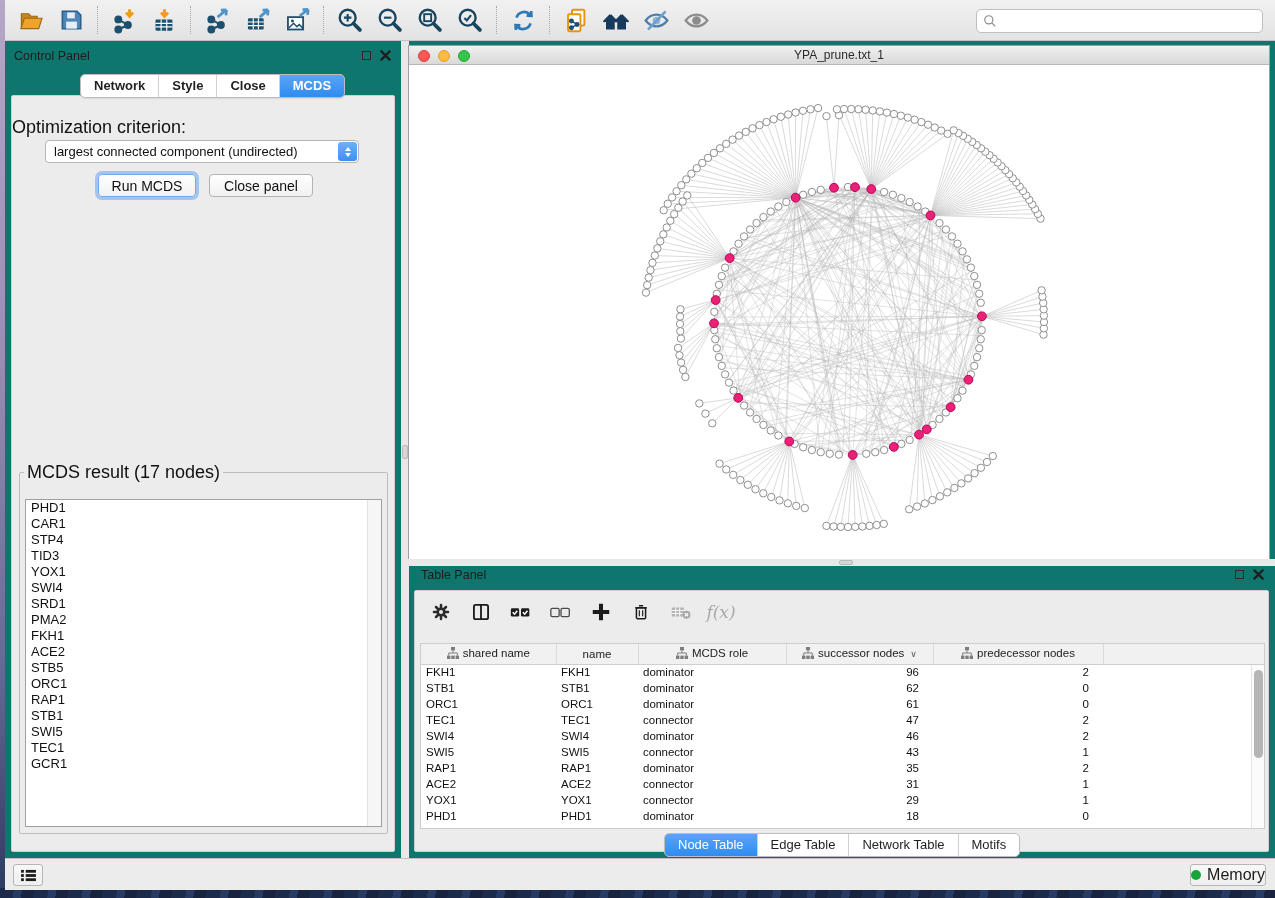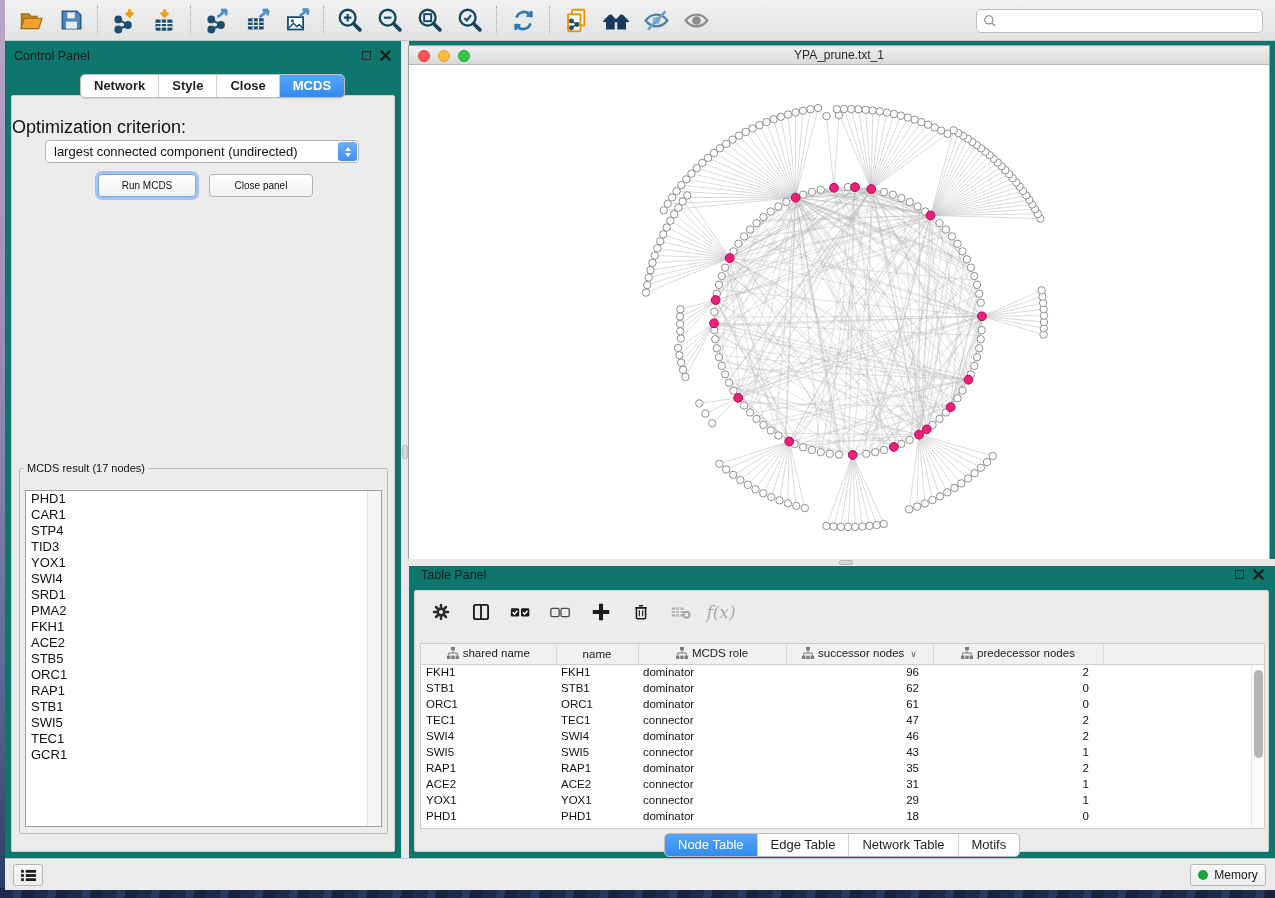--- a/index.html
+++ b/index.html
@@ -37,26 +37,26 @@
 
   .opt-label { position:absolute; width:100%; text-align:left; font-size:18px; color:#111; }
   .mac-select { position:absolute; height:23px; background:#fff; border:1px solid #b5b5b5; border-radius:4px;
     display:flex; align-items:center; font-size:13px; color:#111; padding-left:8px; }
   .mac-select .stepper { position:absolute; right:1px; top:1px; bottom:1px; width:19px; border-radius:3px;
     background:linear-gradient(#70b1f7,#3e8ef2); display:flex; flex-direction:column; align-items:center; justify-content:center; gap:2px; }
   .tri-up { width:0;height:0;border-left:3.5px solid transparent;border-right:3.5px solid transparent;border-bottom:4.5px solid #fff; }
   .tri-dn { width:0;height:0;border-left:3.5px solid transparent;border-right:3.5px solid transparent;border-top:4.5px solid #fff; }
 
   .mac-btn { position:absolute; height:23px; background:linear-gradient(#ffffff,#f1f1f1);
-    border:1px solid #b3b3b3; border-radius:4px; font-size:10px; color:#111;
+    border:1px solid #b3b3b3; border-radius:4px; font-size:14px; color:#111;
     display:flex; align-items:center; justify-content:center; font-family:"Liberation Sans",sans-serif; }
   .mac-btn.focused { border:1px solid #74a9ef; box-shadow:0 0 0 3px rgba(106,164,240,0.55); }
 
   fieldset.result-box { position:absolute; border:1px solid #bdbdbd; border-radius:2px; background:transparent; }
-  fieldset.result-box legend { font-size:11px; color:#111; padding:0 3px; margin-left:4px; }
+  fieldset.result-box legend { font-size:18px; color:#111; padding:0 3px; margin-left:4px; }
   .listbox { position:absolute; left:5px; right:5px; top:16px; bottom:6px; background:#fff; border:1px solid #a0a0a0; overflow:hidden; }
   .list-item { font-size:13px; line-height:16px; padding-left:5px; color:#101010; }
   .list-scroll { position:absolute; right:0; top:0; bottom:0; width:14px; background:#f6f6f6; border-left:1px solid #e2e2e2; }
 
   
   .vsplit { position:absolute; left:396px; top:41px; width:8px; height:817px; background:#e8e8e8; }
   .vsplit .grip { position:absolute; left:1px; top:404px; width:6px; height:14px; background:#d6d6d6; border:1px solid #b9b9b9; border-radius:2px; }
   .hsplit { position:absolute; left:404px; top:559px; width:866px; height:7px; background:#e8e8e8; }
   .hsplit .grip { position:absolute; left:430px; top:1px; width:14px; height:5px; background:#d6d6d6; border:1px solid #b9b9b9; border-radius:2px; }
 
@@ -81,21 +81,21 @@
   .tree-ico { display:inline-block; vertical-align:-2px; margin-right:4px; }
   .sort-ico { font-size:9px; color:#555; margin-left:6px; }
   .tbl-scroll { position:absolute; right:0; top:21px; bottom:0; width:13px; background:#fbfbfb; border-left:1px solid #e4e4e4; }
   .tbl-thumb { position:absolute; left:2px; top:5px; width:9px; height:88px; background:#b5b5b5; border-radius:5px; }
 
   
   .statusbar { position:absolute; left:0; top:858px; width:1270px; height:32px; background:#ececec; border-top:1px solid #c2c2c2; }
   .status-btn { position:absolute; top:5px; height:22px; background:linear-gradient(#f8f8f8,#efefef);
     border:1px solid #b6b6b6; border-radius:3px; display:flex; align-items:center; justify-content:center; }
   .mem-dot { width:10px; height:10px; border-radius:50%; margin-right:6px; }
-  .mem-label { font-size:12px; color:#1a1a1a; }
+  .mem-label { font-size:16px; color:#1a1a1a; }
 </style>
 </head>
 <body>
 
 <div class="wall-left"></div>
 <div class="wall-bottom"></div>
 
 <div id="app">
 
   <div class="toolbar">

